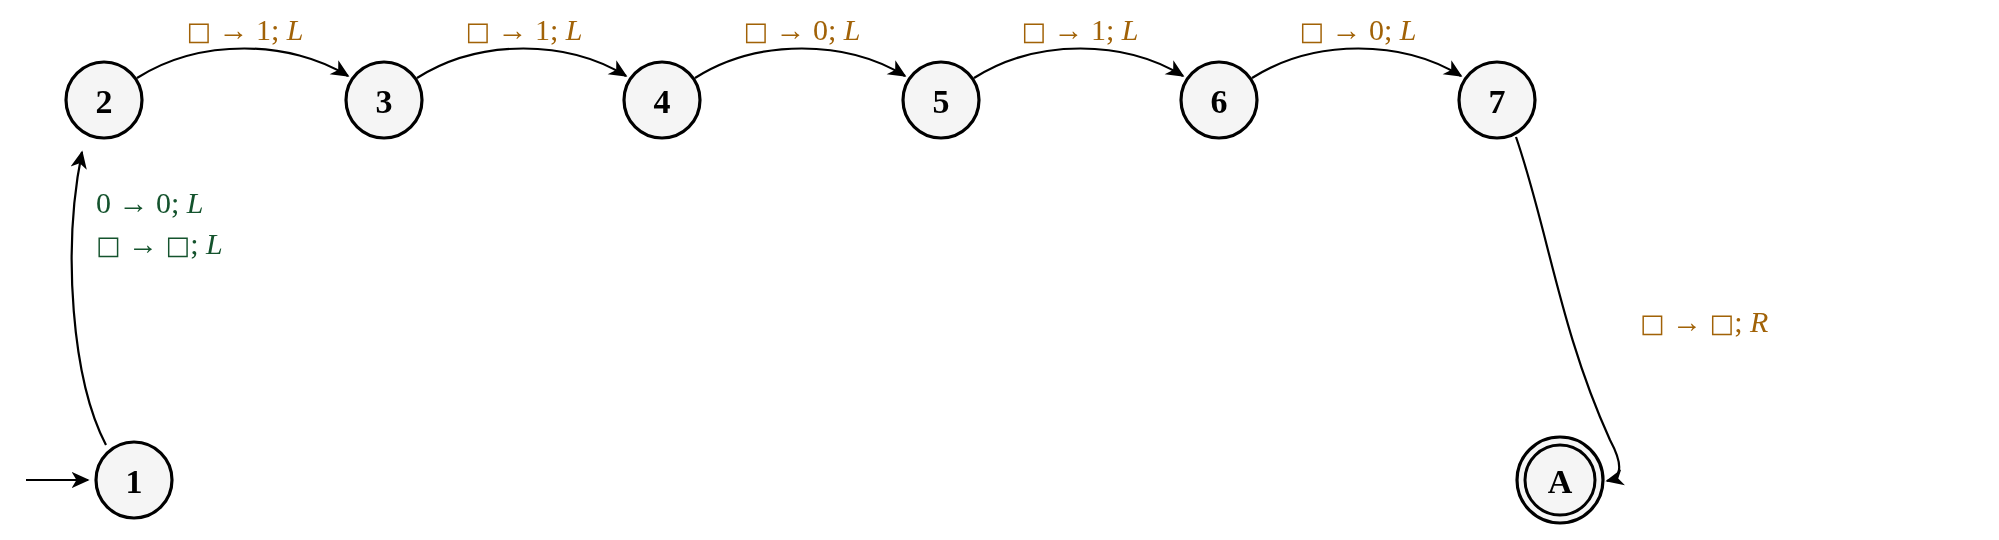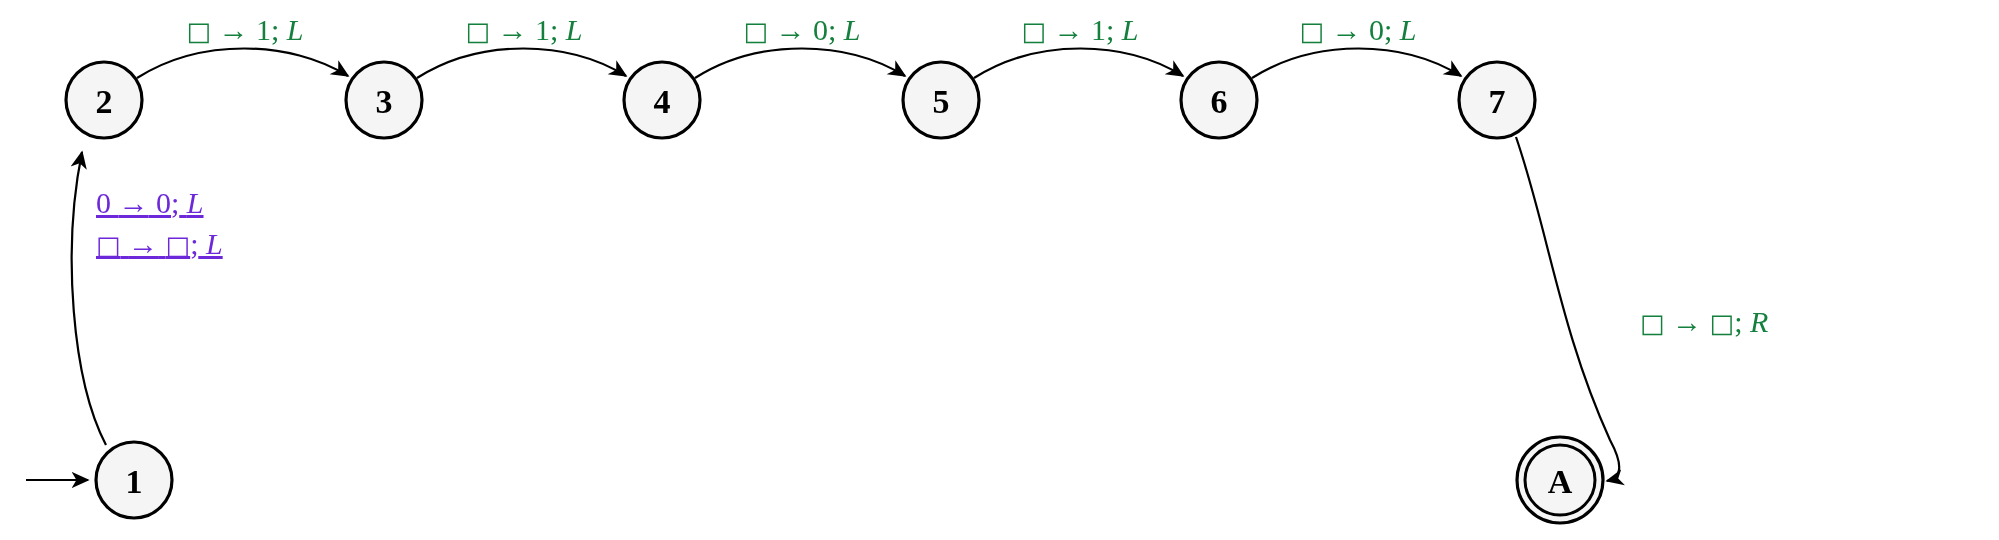--- a/index.html
+++ b/index.html
@@ -46,46 +46,45 @@
   }
   .edge-path {
     fill: none;
     stroke: #000000;
     stroke-width: 2.2;
   }
   .label-box {
     position: absolute;
     font-family: "Liberation Serif", "DejaVu Serif", serif;
     font-size: 30px;
-    color: #15803d;
+    color: #a16207;
     white-space: nowrap;
     user-select: none;
     line-height: 1.32;
   }
   .label-box.centered {
     transform: translateX(-50%);
     text-align: center;
   }
   .label-box .dir {
     font-style: italic;
   }
   .label-box .blank {
     font-family: "DejaVu Sans", sans-serif;
     font-size: 26px;
   }
   .multiline-label {
     position: absolute;
     font-family: "Liberation Serif", "DejaVu Serif", serif;
     font-size: 30px;
-    color: #6d28d9;
+    color: #14532d;
     white-space: nowrap;
     user-select: none;
     line-height: 1.38;
     text-align: left;
-    text-decoration: underline;
   }
   .multiline-label .dir {
     font-style: italic;
   }
   .multiline-label .blank {
     font-family: "DejaVu Sans", sans-serif;
     font-size: 26px;
   }
   .arrow-head {
     fill: #000000;

